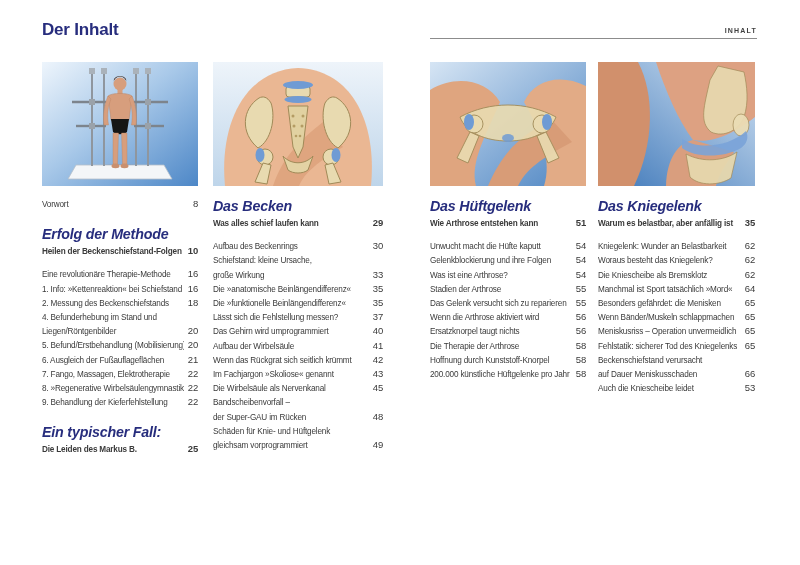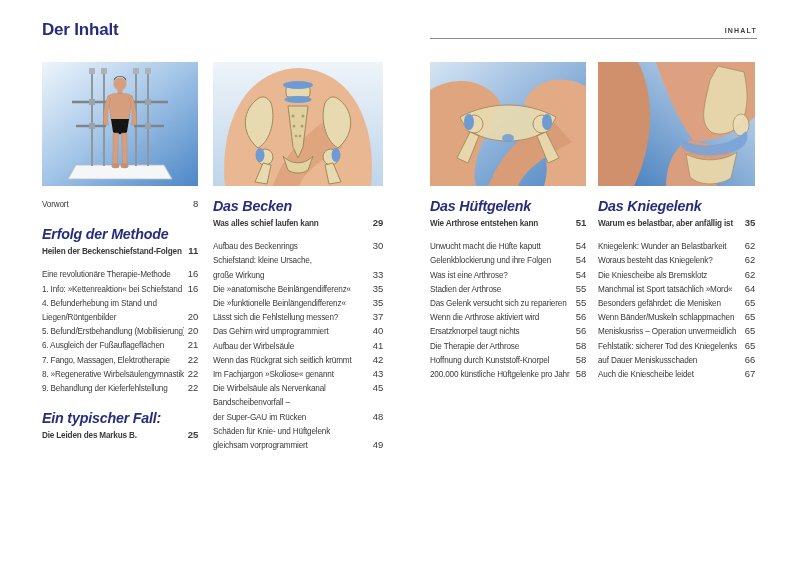--- a/index.html
+++ b/index.html
@@ -194,29 +194,33 @@
   </figure>
 
   <section class="col c1">
       <div class="entry">
         <span class="t"><span class="ti">Vorwort</span></span>
         <span class="p">8</span>
       </div>
       <h2 class="chap"><span class="ti">Erfolg der Methode</span></h2>
       <div class="entry bold">
         <span class="t"><span class="ti">Heilen der Beckenschiefstand-Folgen</span></span>
-        <span class="p">11</span>
+        <span class="p">10</span>
       </div>
       <div class="entry">
         <span class="t"><span class="ti">Eine revolutionäre Therapie-Methode</span></span>
         <span class="p">16</span>
       </div>
       <div class="entry">
         <span class="t"><span class="ti">1. Info: »Kettenreaktion« bei Schiefstand</span></span>
         <span class="p">16</span>
+      </div>
+      <div class="entry">
+        <span class="t"><span class="ti">2. Messung des Beckenschiefstands</span></span>
+        <span class="p">18</span>
       </div>
       <div class="entry">
         <span class="t"><span class="ti">4. Befunderhebung im Stand und</span></span>
         <span class="p"></span>
       </div>
       <div class="entry">
         <span class="t"><span class="ti">Liegen/Röntgenbilder</span></span>
         <span class="p">20</span>
       </div>
       <div class="entry">
@@ -391,22 +395,26 @@
       </div>
       <div class="entry">
         <span class="t"><span class="ti">Meniskusriss – Operation unvermeidlich</span></span>
         <span class="p">65</span>
       </div>
       <div class="entry">
         <span class="t"><span class="ti">Fehlstatik: sicherer Tod des Kniegelenks</span></span>
         <span class="p">65</span>
       </div>
       <div class="entry">
+        <span class="t"><span class="ti">Beckenschiefstand verursacht</span></span>
+        <span class="p"></span>
+      </div>
+      <div class="entry">
         <span class="t"><span class="ti">auf Dauer Meniskusschaden</span></span>
         <span class="p">66</span>
       </div>
       <div class="entry">
         <span class="t"><span class="ti">Auch die Kniescheibe leidet</span></span>
-        <span class="p">67</span>
+        <span class="p">53</span>
       </div>
     </section>
 
 </div>
 
 </body></html>

